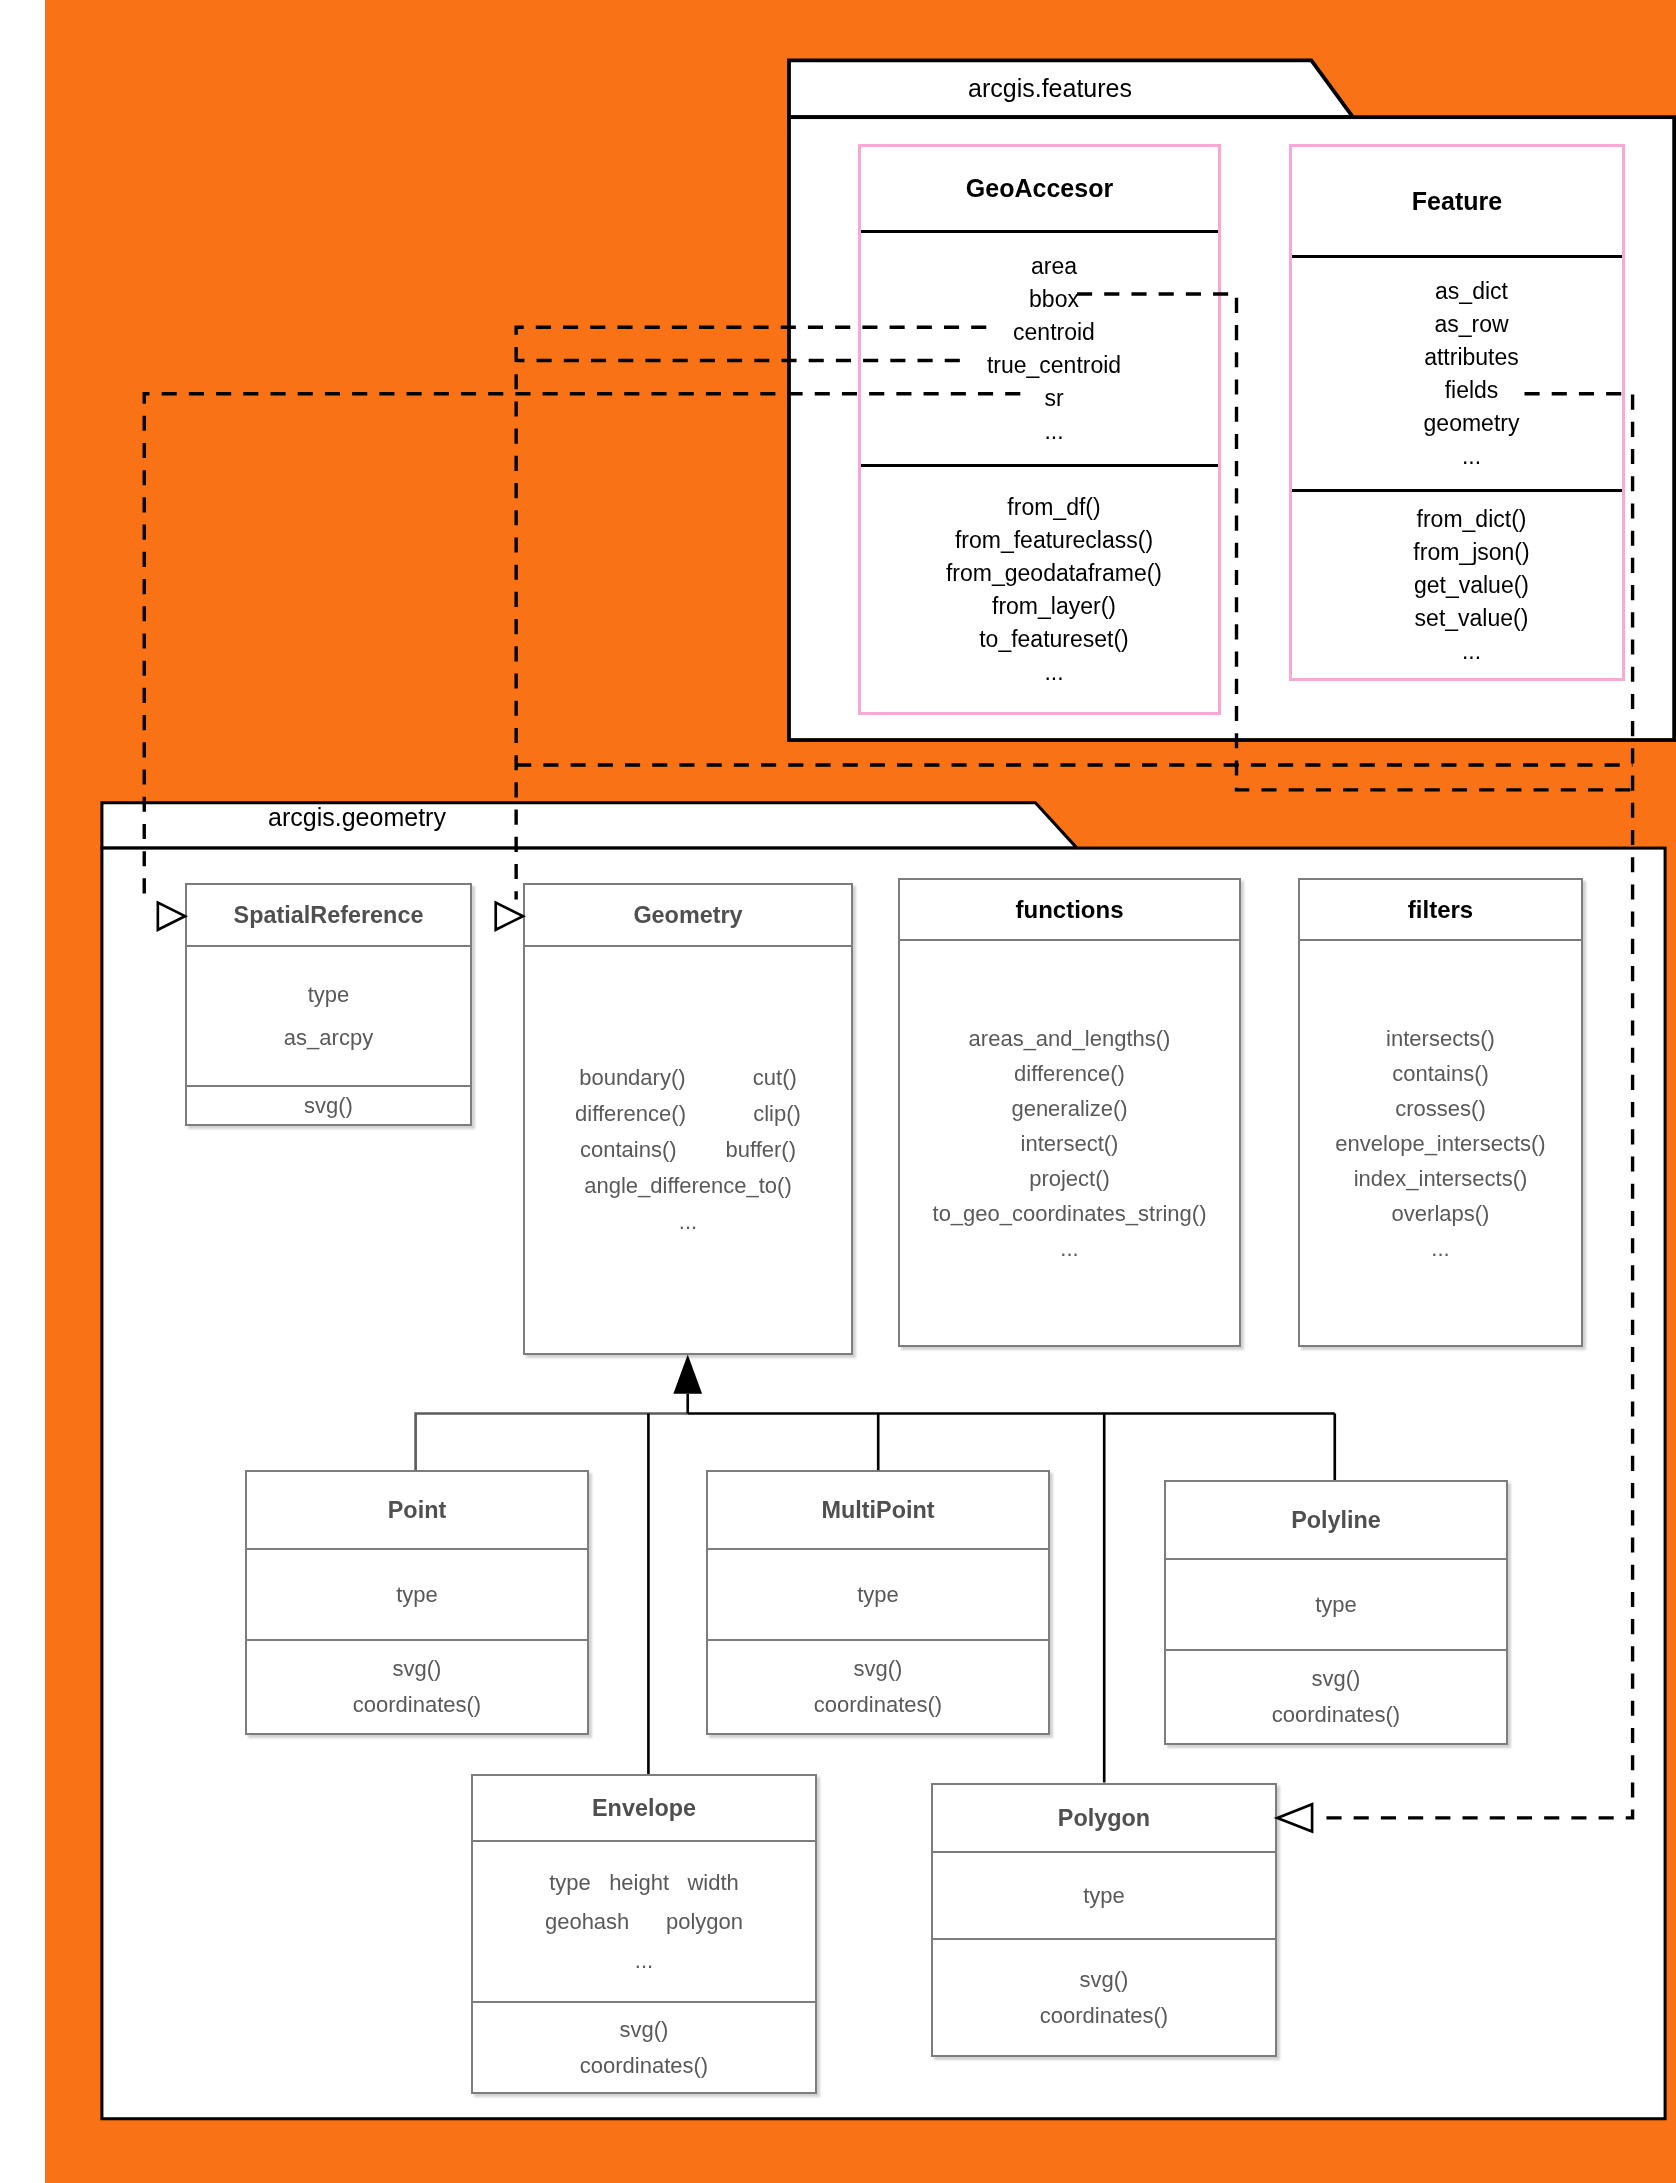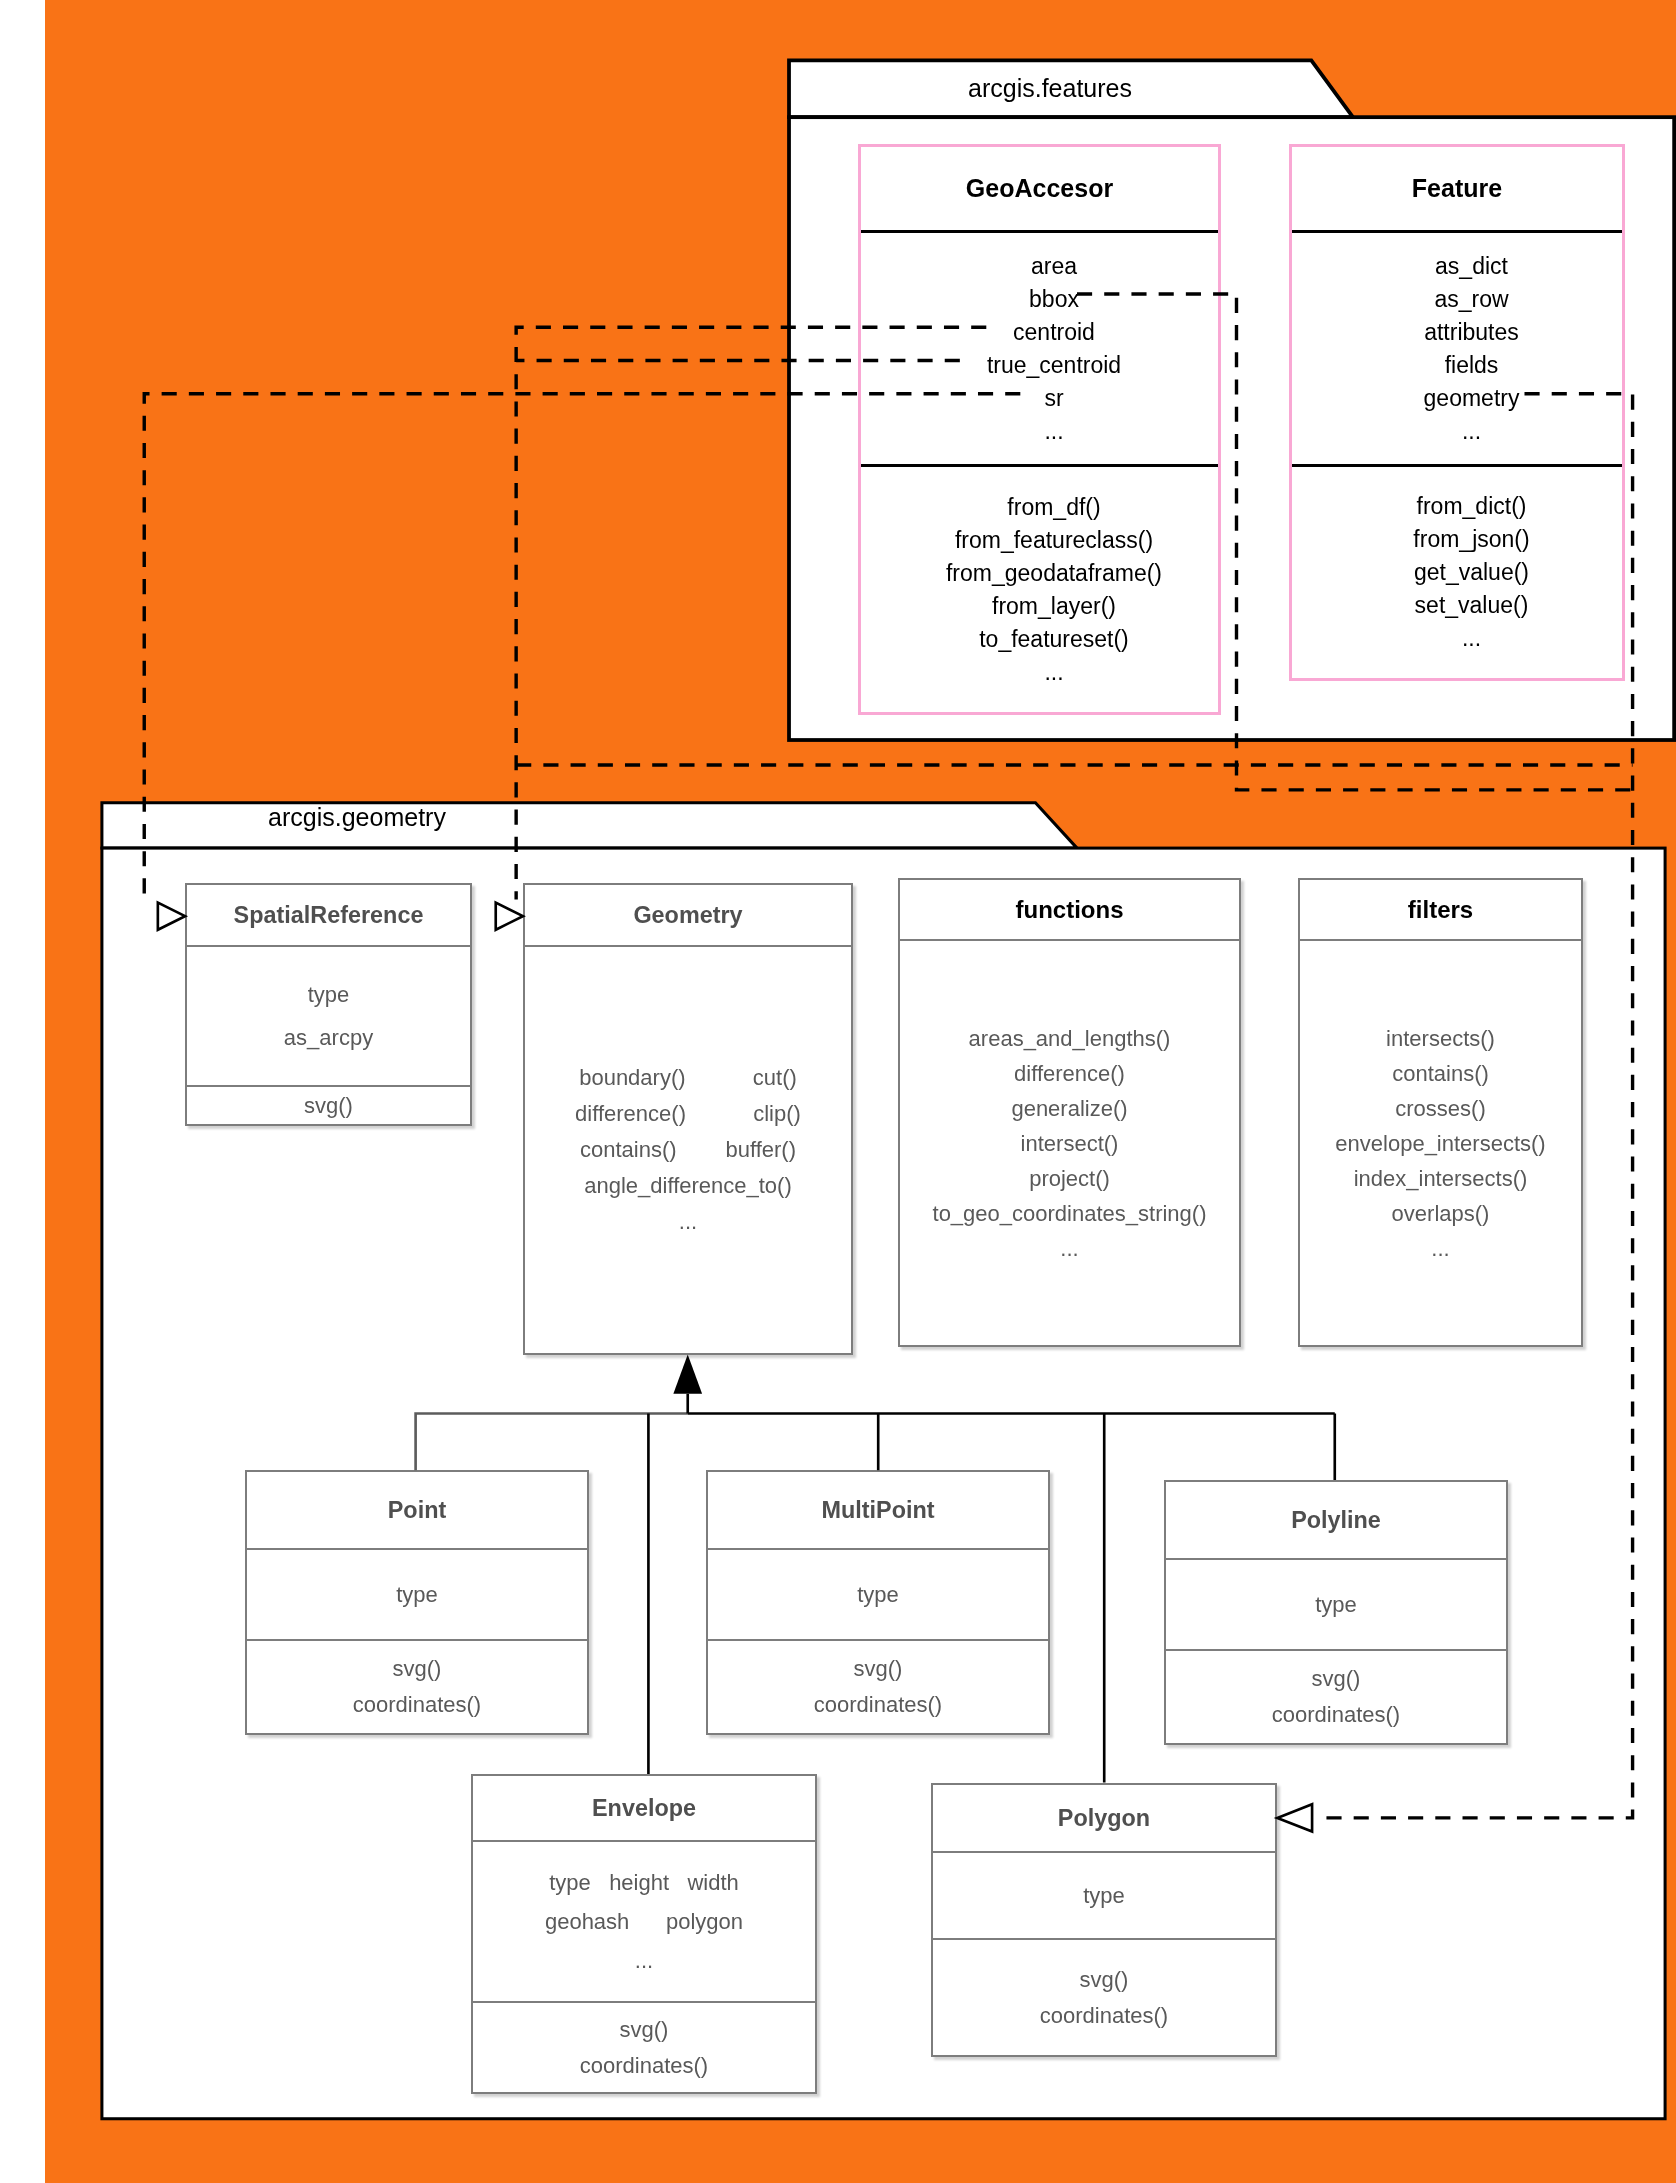--- a/index.html
+++ b/index.html
@@ -62,21 +62,21 @@
       <div class="row">from_df()</div>
       <div class="row">from_featureclass()</div>
       <div class="row">from_geodataframe()</div>
       <div class="row">from_layer()</div>
       <div class="row">to_featureset()</div>
       <div class="row">...</div>
     </div>
   </div>
 
   <div class="cls dark" style="left:1244px;top:144px;width:336px;height:537px">
-    <div class="title-sec" style="height:83px">Feature</div>
+    <div class="title-sec" style="height:108px">Feature</div>
     <div class="sec" style="height:234px">
       <div class="row">as_dict</div>
       <div class="row">as_row</div>
       <div class="row">attributes</div>
       <div class="row">fields</div>
       <div class="row">geometry</div>
       <div class="row">...</div>
     </div>
     <div class="sec grow">
       <div class="row">from_dict()</div>

